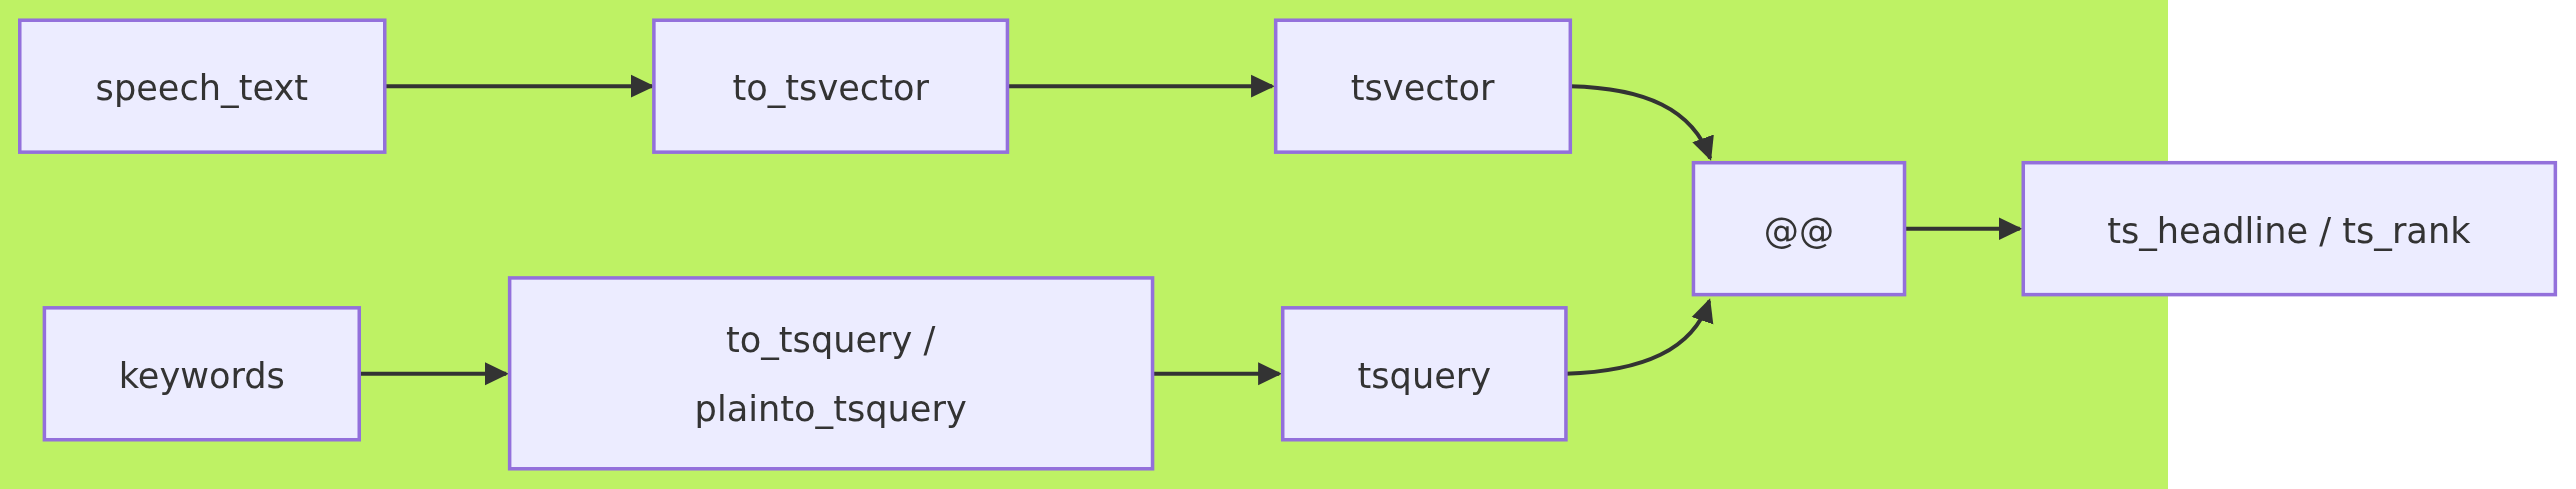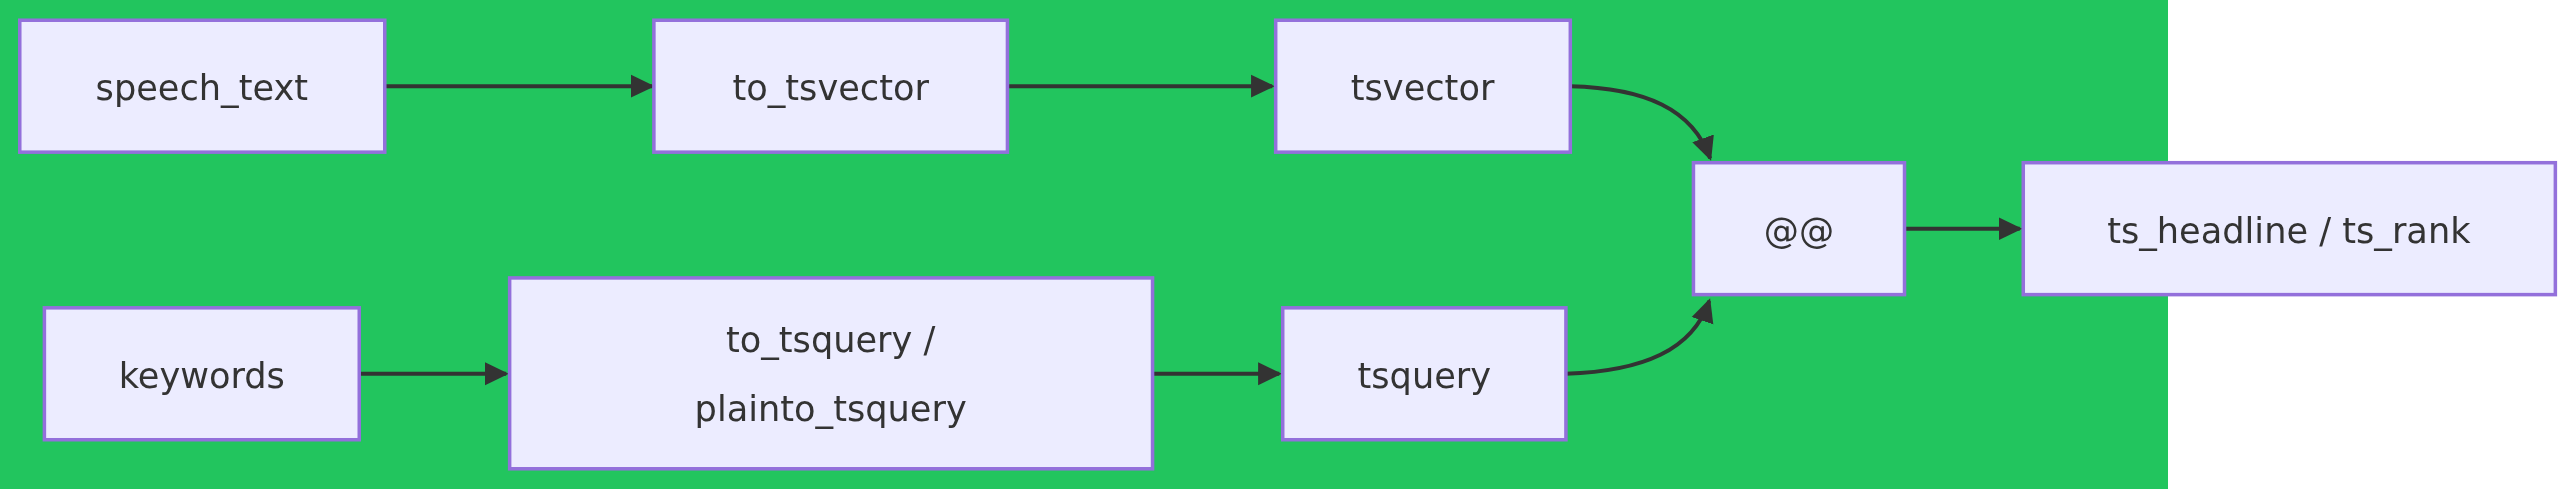--- a/index.html
+++ b/index.html
@@ -3,21 +3,21 @@
 <meta charset="utf-8">
 <style>
   html, body {
     margin: 0;
     padding: 0;
     background: #FFFFFF;
   }
   .diagram-wrap {
     width: 2168px;
     height: 489px;
-    background: #22c55e;
+    background: #bef264;
     position: relative;
   }
   svg {
     display: block;
     font-family: "DejaVu Sans", "Liberation Sans", sans-serif;
   }
   .node-box {
     fill: #ECECFF;
     stroke: #9370DB;
     stroke-width: 4px;

